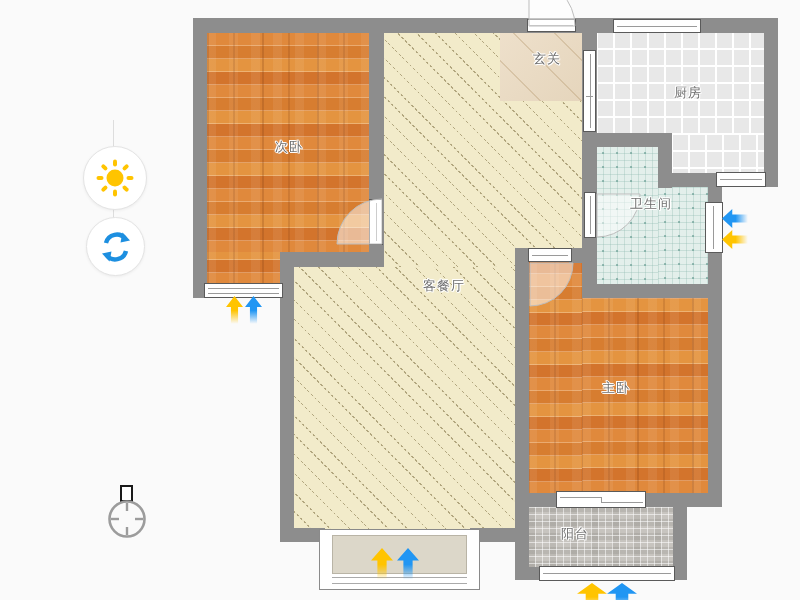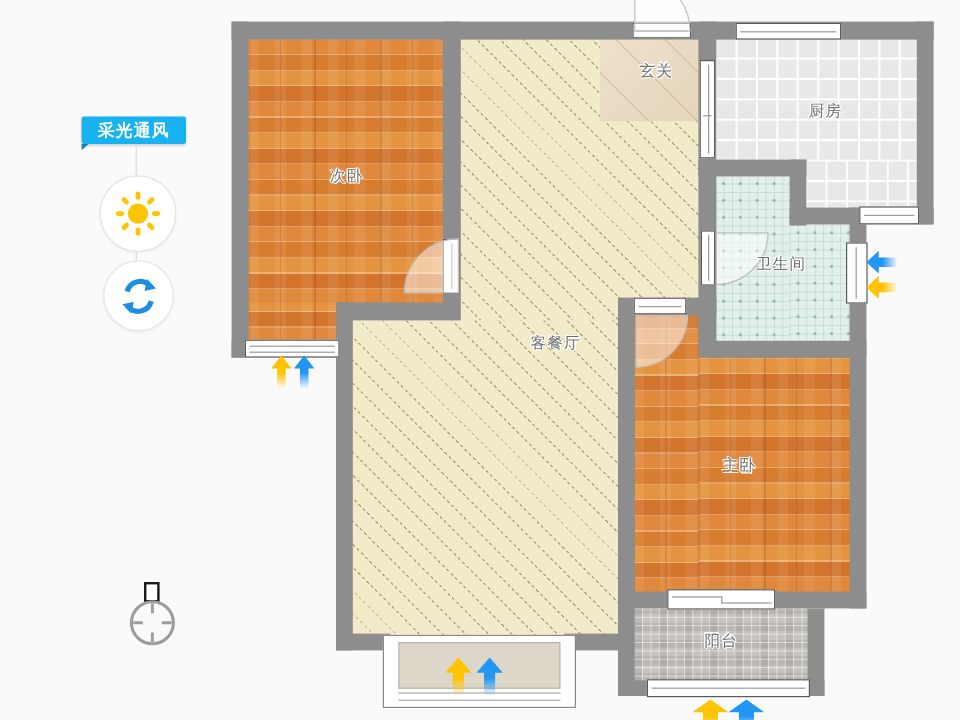--- a/index.html
+++ b/index.html
@@ -166,26 +166,25 @@
   <div class="arrow-left al-b" style="left:722px;top:209px;width:27px;height:19px"></div>
   <div class="arrow-left al-y" style="left:722px;top:230px;width:27px;height:19px"></div>
   <div class="arrow-up au-y" style="left:371px;top:548px;width:22px;height:33px"></div>
   <div class="arrow-up au-b" style="left:397px;top:548px;width:22px;height:33px"></div>
   <div class="arrow-up au-y" style="left:577px;top:583px;width:30px;height:28px"></div>
   <div class="arrow-up au-b" style="left:607px;top:583px;width:30px;height:28px"></div>
 
   <div class="room-label" style="left:289px;top:147px">次卧</div>
   <div class="room-label" style="left:547px;top:59px">玄关</div>
   <div class="room-label" style="left:688px;top:93px">厨房</div>
-  <div class="room-label" style="left:651px;top:220px">卫生间</div>
-  <div class="room-label" style="left:463px;top:286px">客餐厅</div>
+  <div class="room-label" style="left:651px;top:204px">卫生间</div>
+  <div class="room-label" style="left:444px;top:286px">客餐厅</div>
   <div class="room-label" style="left:616px;top:388px">主卧</div>
-  <div class="room-label" style="left:601px;top:534px">阳台</div>
-
-  <div class="tool-tag">采光通风</div>
+  <div class="room-label" style="left:575px;top:534px">阳台</div>
+
   <div class="conn" style="top:120px;height:27px"></div>
   <div class="conn" style="top:208px;height:10px"></div>
 
   <div class="circle-btn" style="left:83px;top:146px;width:62px;height:62px">
     <svg width="40" height="40" viewBox="0 0 40 40">
       <g fill="#ffc400">
         <circle cx="20" cy="20" r="8.5"></circle>
         <rect x="18" y="1.5" width="4" height="7" rx="2"></rect>
         <rect x="18" y="1.5" width="4" height="7" rx="2" transform="rotate(45 20 20)"></rect>
         <rect x="18" y="1.5" width="4" height="7" rx="2" transform="rotate(90 20 20)"></rect>

